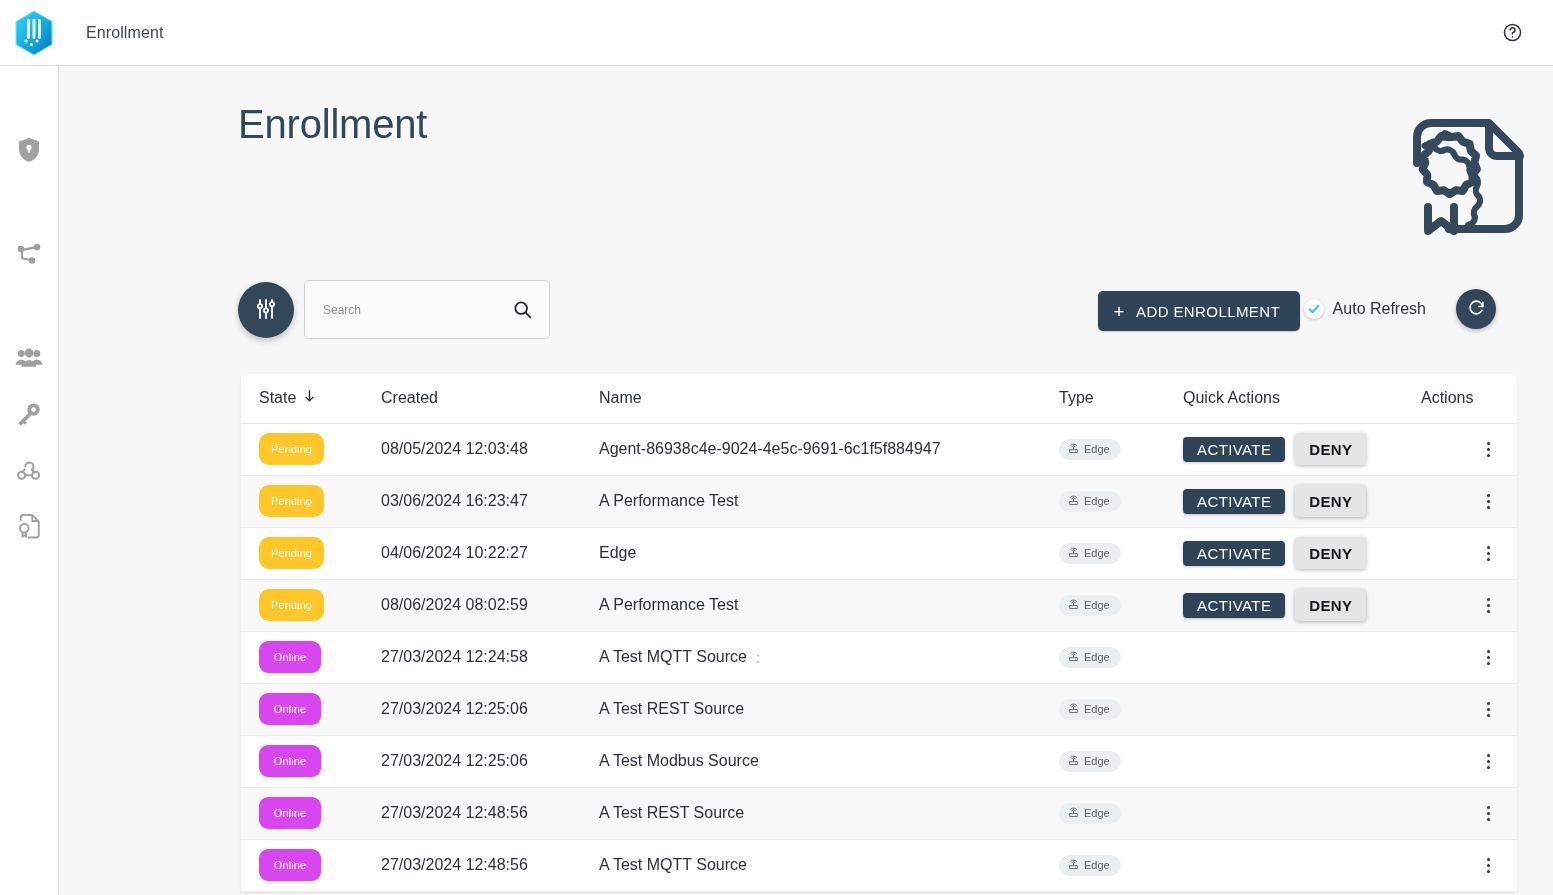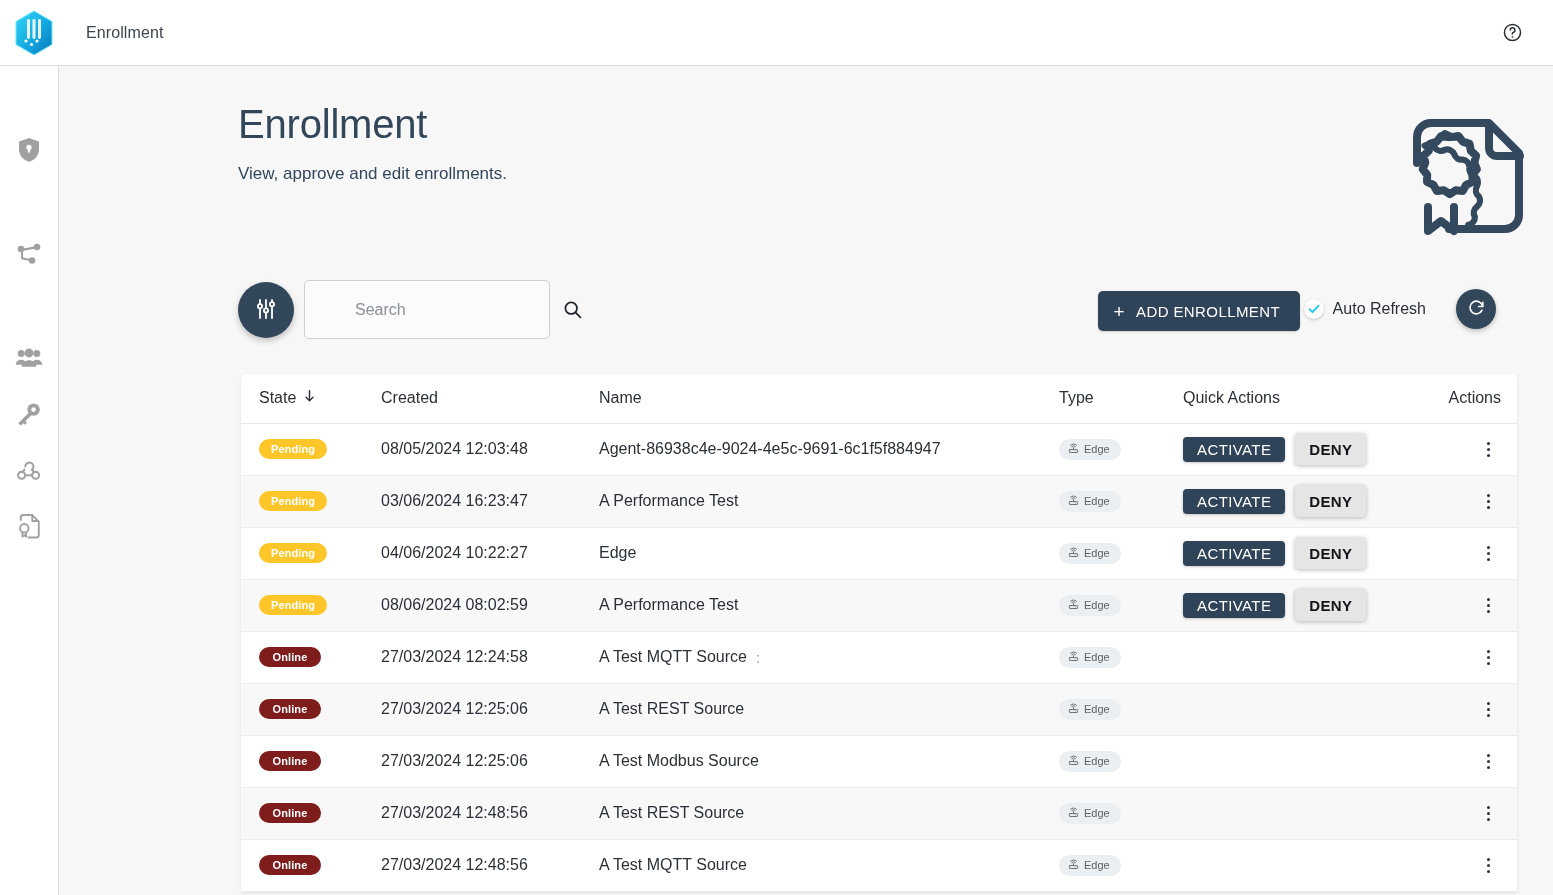--- a/index.html
+++ b/index.html
@@ -109,23 +109,22 @@
     background: #fbfbfb;
     border: 1px solid #cfcfcf;
     border-radius: 5px;
     display: flex; align-items: center;
     padding: 0 16px 0 18px;
   }
   .search-input {
     flex: 1 1 auto;
     border: none; outline: none; background: transparent;
     font-family: "Liberation Sans", sans-serif;
-    font-size: 16px;
+    font-size: 12px;
     color: #2b3038;
-    margin-left: 32px;
   }
   .search-input::placeholder { color: #8b8f96; }
   .search-icon { flex: 0 0 auto; display: flex; cursor: pointer; }
 
   .add-btn {
     position: absolute; right: 218px; top: 14px;
     height: 40px;
     background: #2f4459;
     color: #ffffff;
     border: none; border-radius: 5px;
@@ -181,39 +180,38 @@
     background: #ffffff;
     border-bottom: 1px solid #e6e6e6;
     padding: 0;
   }
   .th-inner { display: flex; align-items: flex-end; gap: 7px; }
   .col-state  { width: 140px; padding-left: 18px; }
   .col-created{ width: 218px; margin-left: 16px; }
   .col-name   { width: 460px; }
   .col-type   { width: 124px; }
   .col-quick  { width: 238px; }
-  .col-actions{ width: 96px; text-align: right; padding-right: 16px; }
+  .col-actions{ width: 96px; text-align: left; padding-right: 16px; }
 
   tbody tr { height: 52px; border-bottom: 1px solid #ececec; }
   tbody tr:nth-child(even) { background: #f8f8f8; }
   tbody td { padding: 0; font-size: 16px; color: #2b3038; vertical-align: middle; }
   td.c-state { padding-left: 18px; }
   td.c-actions { text-align: right; padding-right: 16px; }
 
   .badge {
     display: inline-flex; align-items: center; justify-content: center;
-    height: 20px; min-width: 62px;
+    height: 32px; min-width: 62px;
     padding: 0 12px;
     border-radius: 10px;
     font-size: 11px; color: #ffffff;
     letter-spacing: .1px;
-    font-weight: bold;
   }
   .badge-pending { background: #ffc629; }
-  .badge-online  { background: #7f1d1d; }
+  .badge-online  { background: #d946ef; border-radius: 9px; }
 
   .chip {
     display: inline-flex; align-items: center; gap: 5px;
     height: 21px; padding: 0 11px 0 9px;
     border-radius: 11px;
     background: #eceff1;
     font-size: 11px; color: #5b6068;
   }
 
   .qa-wrap { display: flex; align-items: center; gap: 10px; }
@@ -356,21 +354,20 @@
         <path d="M5.4 20.3v5.1l2-1.5 2 1.5v-5.1"></path>
       </svg>
     </span>
   </div>
 </div>
 
 <div class="main">
 
   <div class="page-head">
     <div class="page-title">Enrollment</div>
-    <div class="page-sub">View, approve and edit enrollments.</div>
   </div>
 
   <div class="hero-icon">
     <svg width="150" height="150" viewBox="0 0 150 150" fill="none" stroke="#35495e" stroke-width="8" stroke-linejoin="round" stroke-linecap="round">
       <path d="M56 22h44l30 30v62a14 14 0 0 1-14 14H60"></path>
       <path d="M100 23v24a8 8 0 0 0 8 8h23"></path>
       <path d="M56 22H42a14 14 0 0 0-14 14v26"></path>
       <path d="M48.5 48.5 a10 10 0 0 1 13 2.6 10 10 0 0 0 13 2.6 10 10 0 0 1 12 5.6 10 10 0 0 0 11 7 10 10 0 0 1 8.4 10.3 10 10 0 0 0 7 11 10 10 0 0 1 2.6 13 10 10 0 0 0 2.6 13 10 10 0 0 1-2.6 13 10 10 0 0 0-2.6 13 10 10 0 0 1-8.4 10.3" transform="translate(-10,-4) scale(0.78) translate(10,14)"></path>
       <path d="M39 106v24l13-10 13 10v-24"></path>
     </svg>

